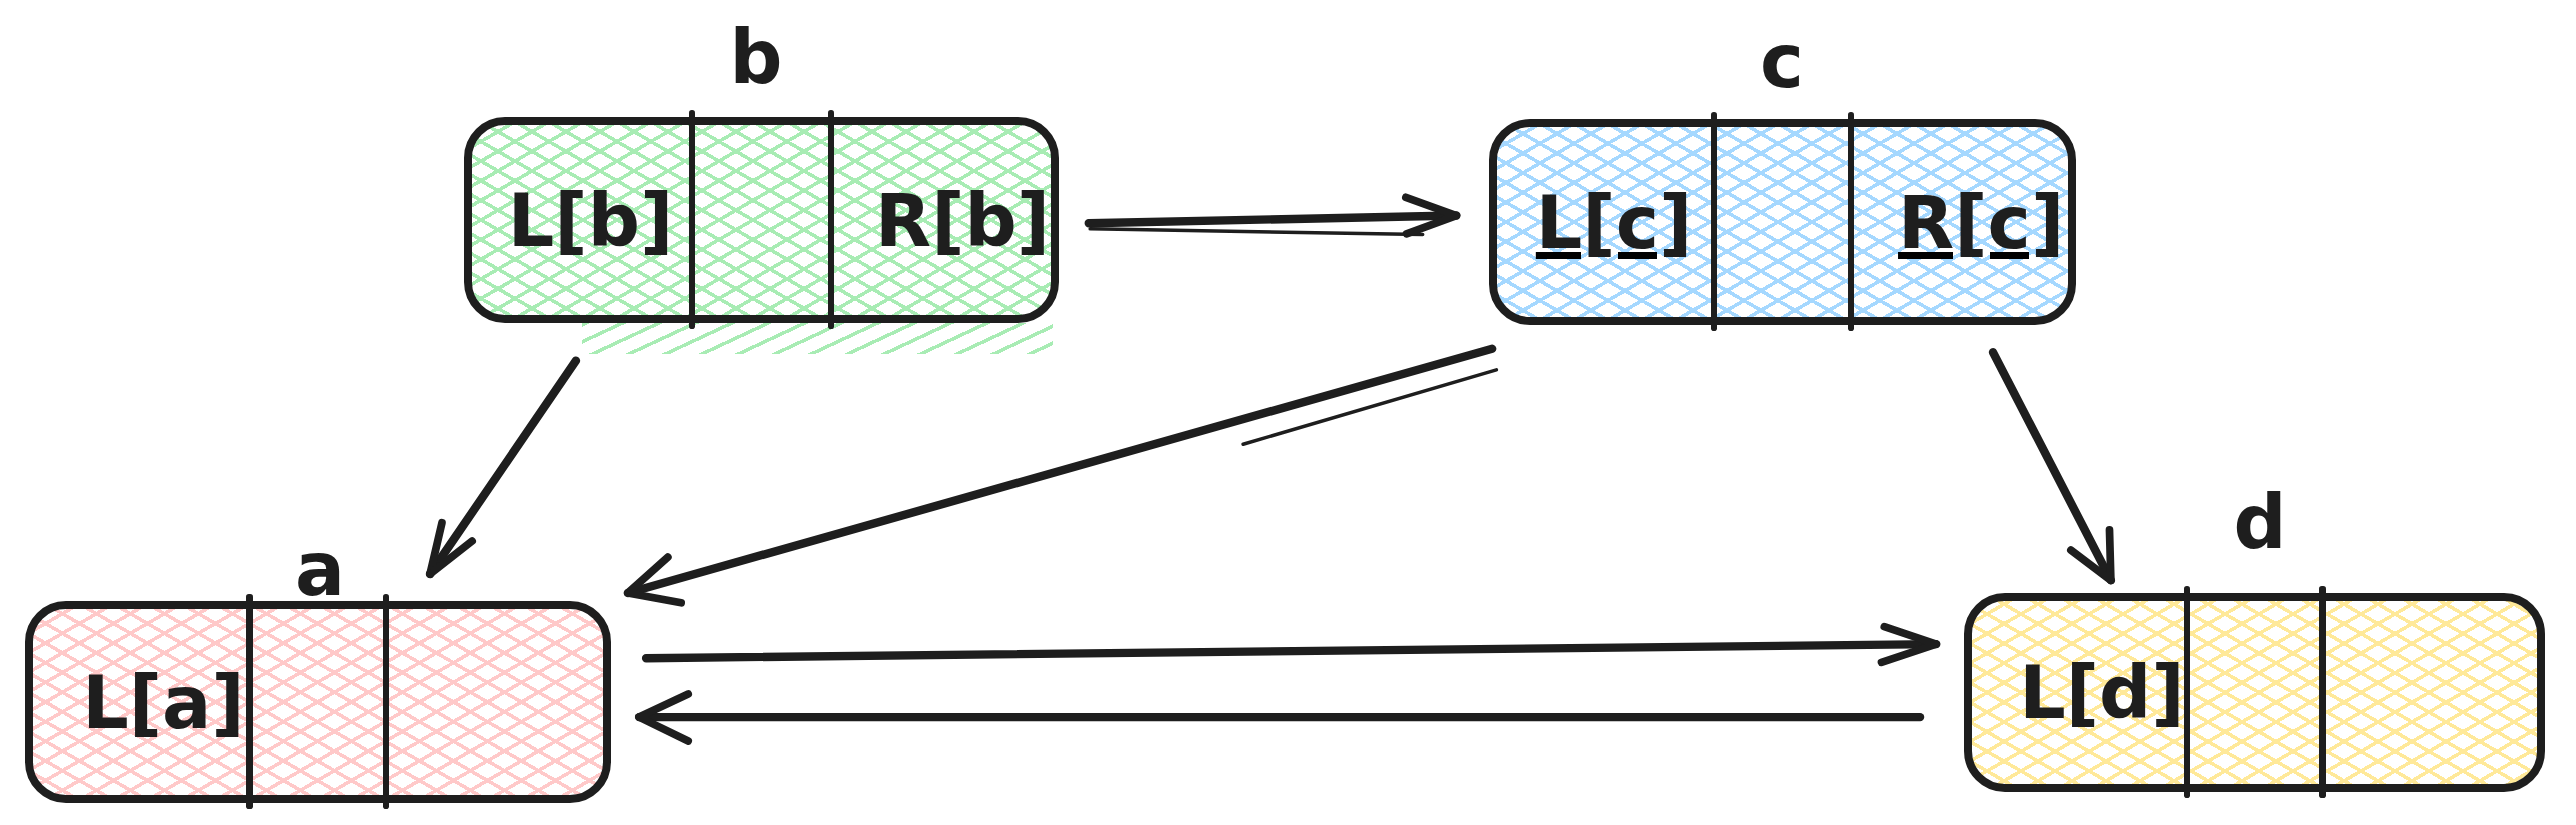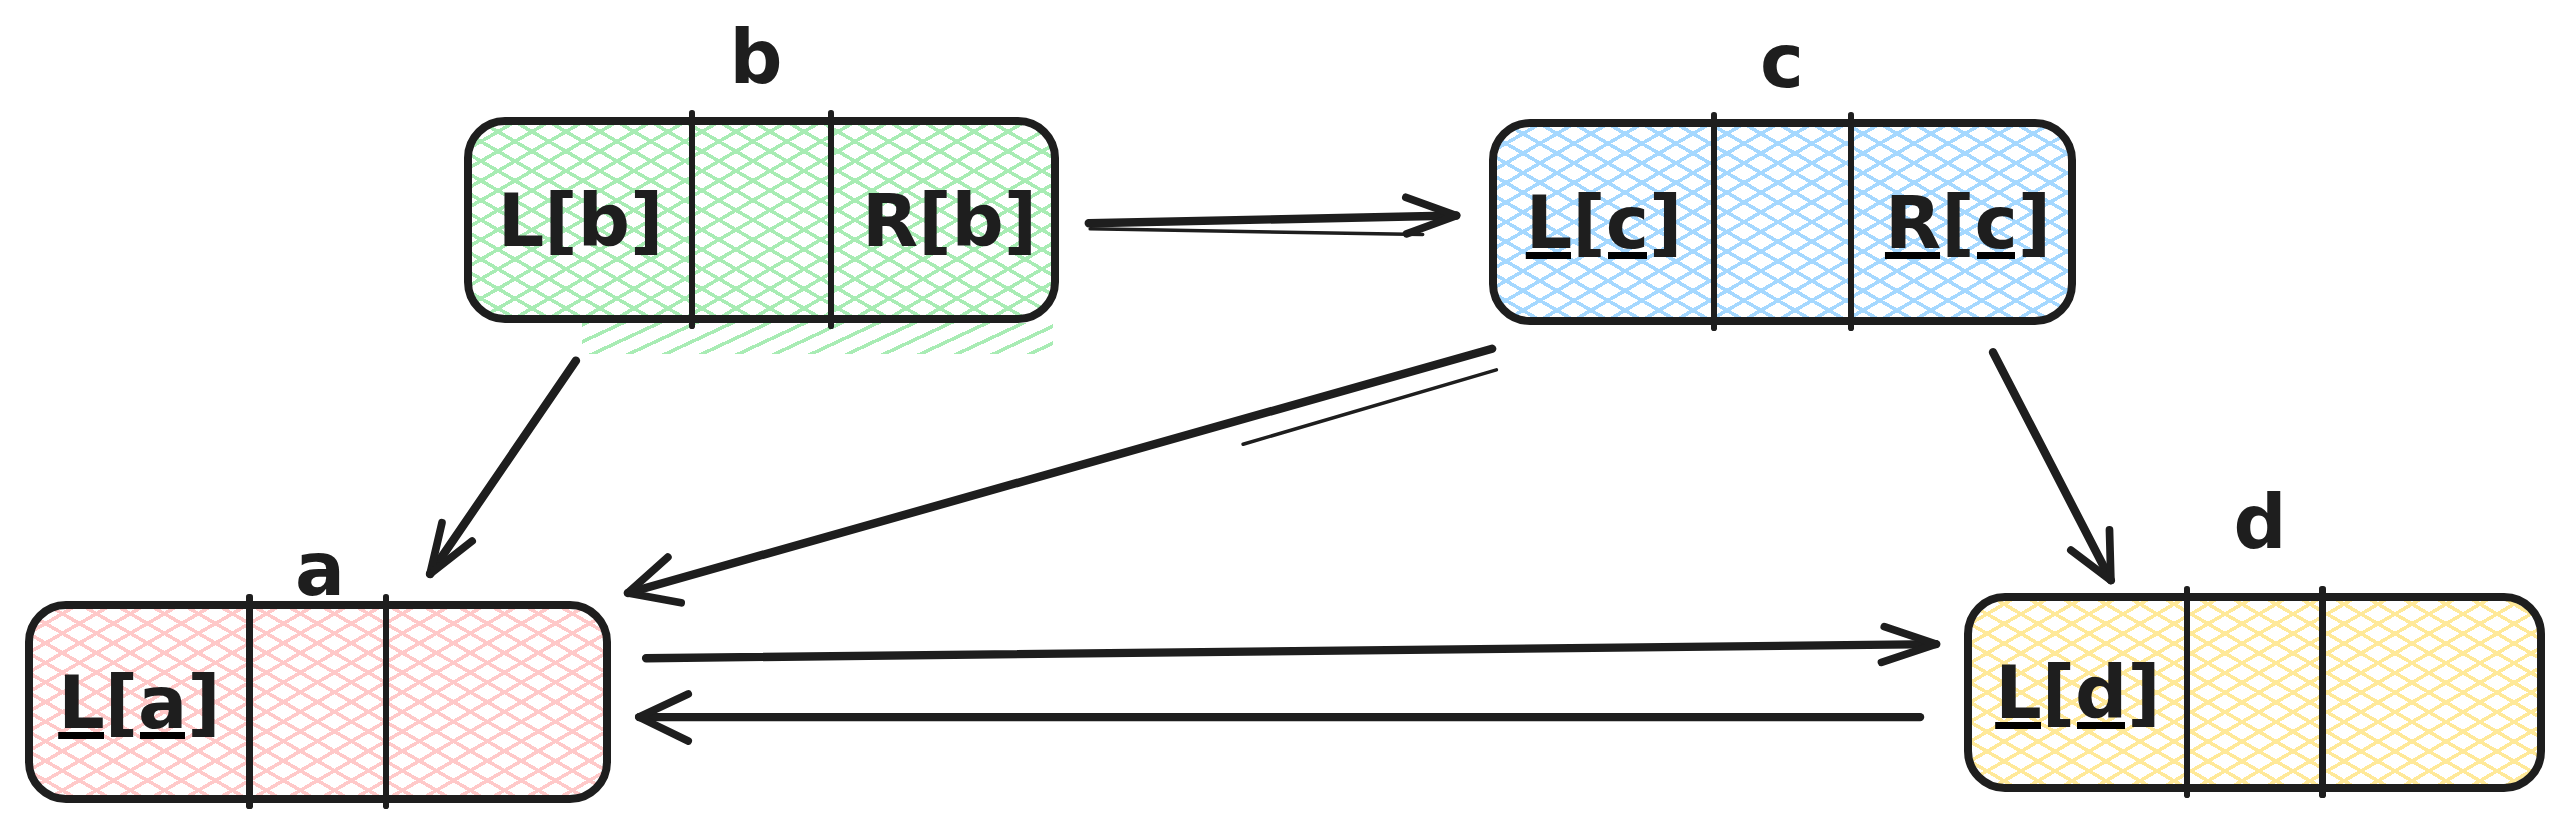--- a/index.html
+++ b/index.html
@@ -46,20 +46,21 @@
     display: flex;
   }
   .sec {
     display: flex;
     align-items: center;
     justify-content: center;
     font-size: 73px;
     font-weight: 600;
     color: var(--stroke);
     white-space: nowrap;
+    margin-left: 24px;
   }
   .sec.left  { width: 37.5%; }
   .sec.mid   { width: 24.0%; }
   .sec.right { width: 38.5%; padding-left: 20px; }
   .divider {
     position: absolute;
     top: -15.4px;
     bottom: -14px;
     width: 6.3px;
     background: var(--stroke);
@@ -132,31 +133,31 @@
       <div class="sec left">L[c]</div>
       <div class="sec mid"></div>
       <div class="sec right">R[c]</div>
       <div class="divider d1"></div>
       <div class="divider d2"></div>
     </div>
   </div>
 
   <div class="node">
     <div class="node-label" style="left:320px; top:532px;">a</div>
-    <div class="node-box" style="left: 24.6px; top: 601px; width: 586px; height: 202px; background-image: repeating-linear-gradient(30deg, rgb(255, 201, 201) 0px, rgb(255, 201, 201) 3.5px, transparent 3.5px, transparent 17px), repeating-linear-gradient(150deg, rgb(255, 201, 201) 0px, rgb(255, 201, 201) 3.5px, transparent 3.5px, transparent 17px); text-decoration: underline;">
+    <div class="node-box" style="left: 24.6px; top: 601px; width: 586px; height: 202px; background-image: repeating-linear-gradient(30deg, rgb(255, 201, 201) 0px, rgb(255, 201, 201) 3.5px, transparent 3.5px, transparent 17px), repeating-linear-gradient(150deg, rgb(255, 201, 201) 0px, rgb(255, 201, 201) 3.5px, transparent 3.5px, transparent 17px);">
       <div class="sec left">L[a]</div>
       <div class="sec mid"></div>
       <div class="divider d1"></div>
       <div class="divider d2"></div>
     </div>
   </div>
 
   <div class="node">
     <div class="node-label" style="left:2260px; top:485px;">d</div>
-    <div class="node-box" style="left: 1964px; top: 593px; width: 581px; height: 199px; background-image: repeating-linear-gradient(30deg, rgb(255, 233, 153) 0px, rgb(255, 233, 153) 3.5px, transparent 3.5px, transparent 17px), repeating-linear-gradient(150deg, rgb(255, 233, 153) 0px, rgb(255, 233, 153) 3.5px, transparent 3.5px, transparent 17px); text-decoration: underline;">
+    <div class="node-box" style="left: 1964px; top: 593px; width: 581px; height: 199px; background-image: repeating-linear-gradient(30deg, rgb(255, 233, 153) 0px, rgb(255, 233, 153) 3.5px, transparent 3.5px, transparent 17px), repeating-linear-gradient(150deg, rgb(255, 233, 153) 0px, rgb(255, 233, 153) 3.5px, transparent 3.5px, transparent 17px);">
       <div class="sec left">L[d]</div>
       <div class="sec mid"></div>
       <div class="divider d1"></div>
       <div class="divider d2"></div>
     </div>
   </div>
 
 </div>
 
 

